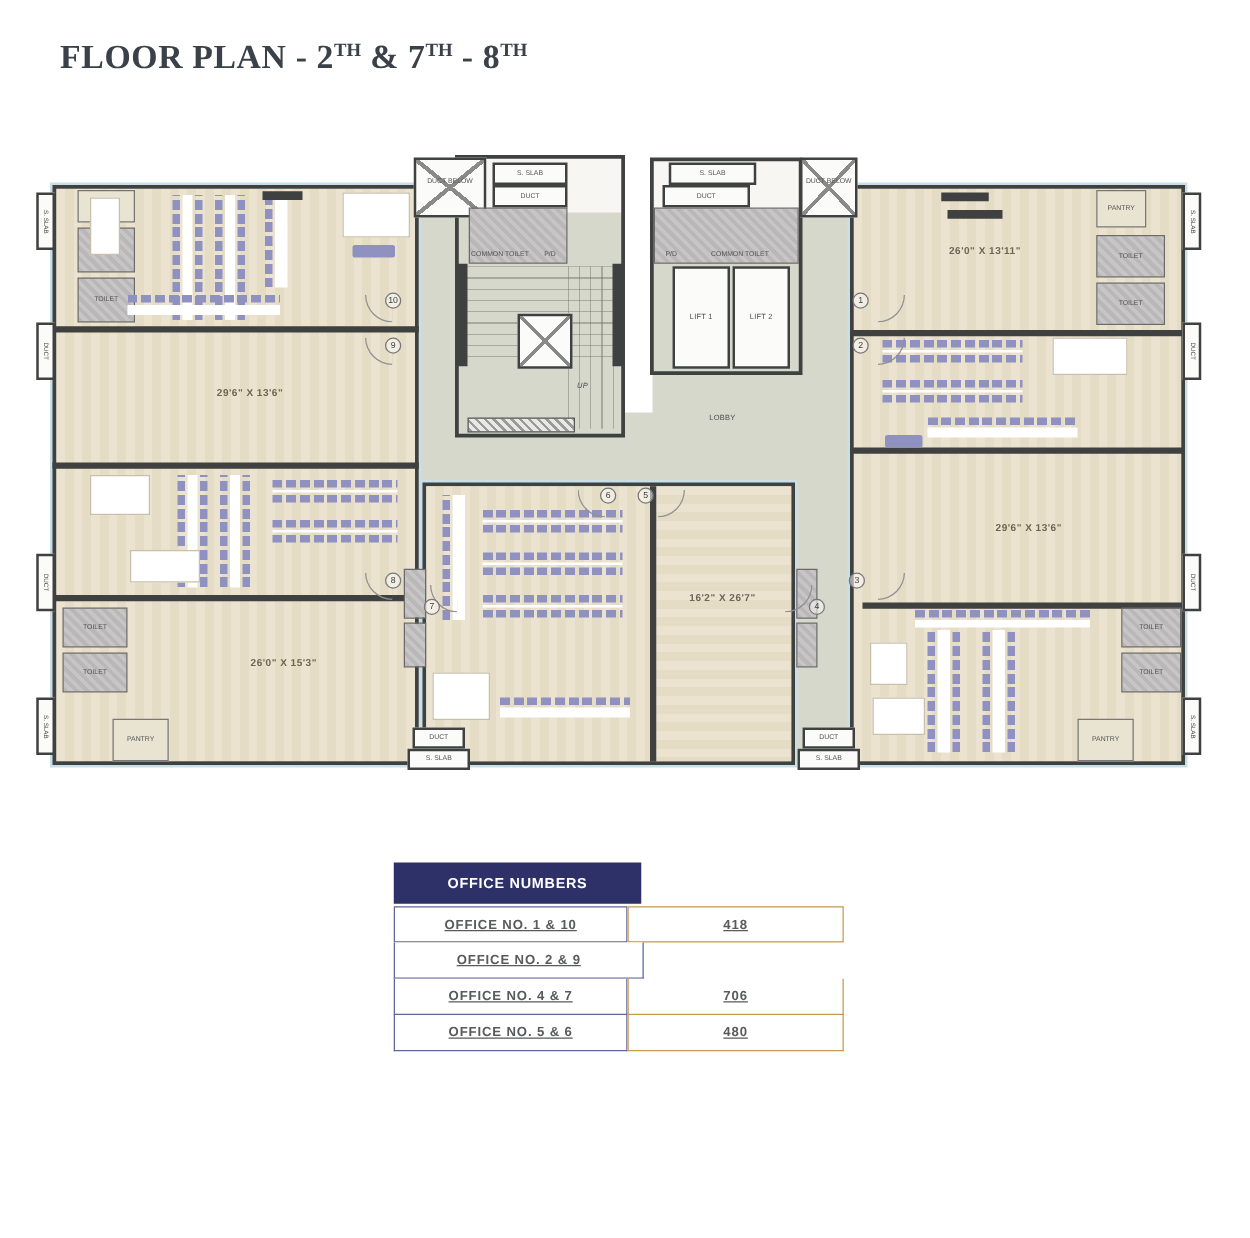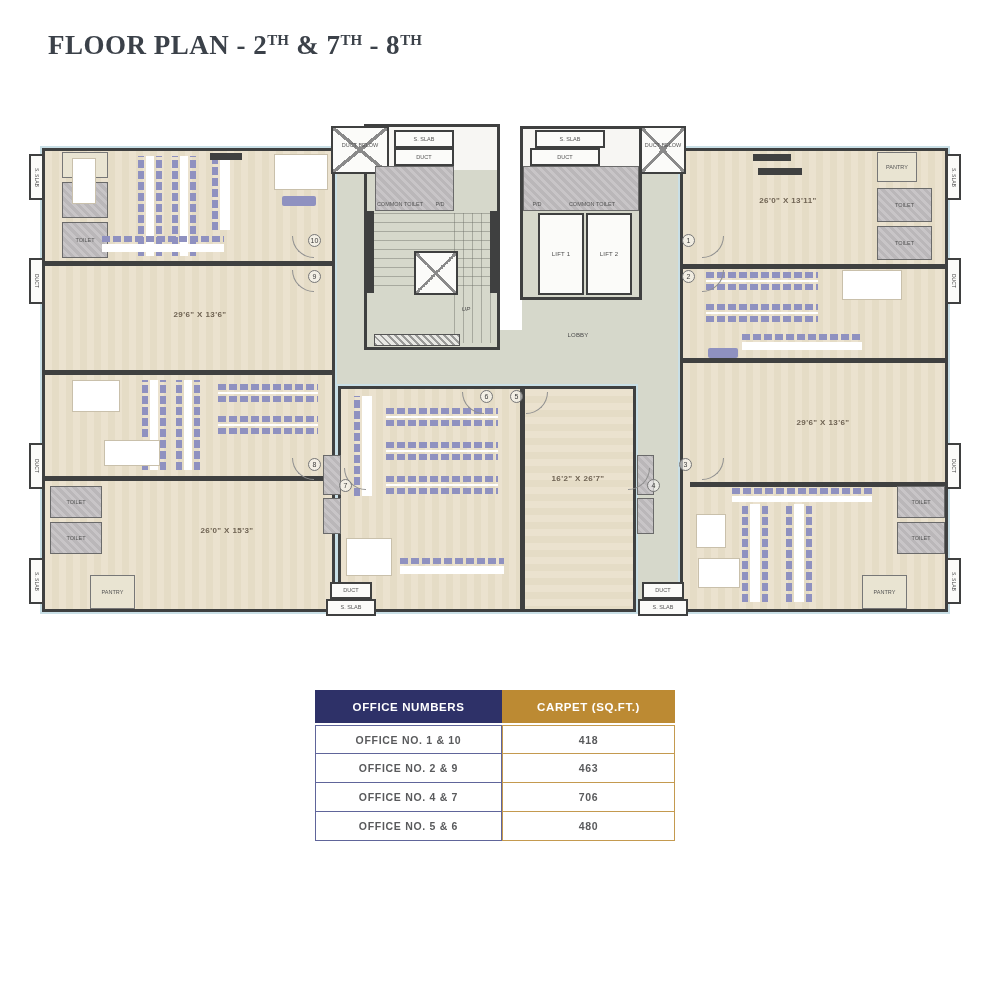--- a/index.html
+++ b/index.html
@@ -53,21 +53,21 @@
 
   #table{position:absolute;left:315px;top:690px;width:360px;}
   .thead{display:flex;height:33px;}
   .th{color:#fff;font-weight:bold;font-size:11.5px;letter-spacing:.6px;
       display:flex;align-items:center;justify-content:center;}
   .th1{width:198px;background:#2e3168;}
   .th2{width:183px;background:#bc8a33;}
   .tbody{margin-top:2px;}
   .trow{display:flex;height:29px;}
   .td{display:flex;align-items:center;justify-content:center;font-size:10.5px;color:#595a5c;
-      letter-spacing:.7px;font-weight:bold;background:#fff;}
+      letter-spacing:.7px;font-weight:bold;background:#fff;text-decoration:underline;}
   .td1{width:198px;border:1px solid #60659a;border-top:none;}
   .td2{width:183px;border:1px solid #c49a4f;border-top:none;}
   .trow:first-child .td1{border-top:1px solid #60659a;}
   .trow:first-child .td2{border-top:1px solid #c49a4f;}
 </style>
 </head>
 <body>
 
 <div id="page">
 
@@ -277,30 +277,28 @@
     <div class="dnum" style="left:438px;top:272px;">6</div>
     <div class="dnum" style="left:297px;top:361px;">7</div>
     <div class="dnum" style="left:266px;top:340px;">8</div>
     <div class="dnum" style="left:266px;top:152px;">9</div>
     <div class="dnum" style="left:266px;top:116px;">10</div>
   </div>
 
   <div id="table">
     <div class="thead">
       <div class="th th1">OFFICE NUMBERS</div>
-      <div class="th th2">CARPET (SQ.FT.)</div>
     </div>
     <div class="tbody">
       <div class="trow">
         <div class="td td1">OFFICE NO. 1 &amp; 10</div>
         <div class="td td2">418</div>
       </div>
       <div class="trow">
         <div class="td td1">OFFICE NO. 2 &amp; 9</div>
-        <div class="td td2">463</div>
       </div>
       <div class="trow">
         <div class="td td1">OFFICE NO. 4 &amp; 7</div>
         <div class="td td2">706</div>
       </div>
       <div class="trow">
         <div class="td td1">OFFICE NO. 5 &amp; 6</div>
         <div class="td td2">480</div>
       </div>
     </div>

